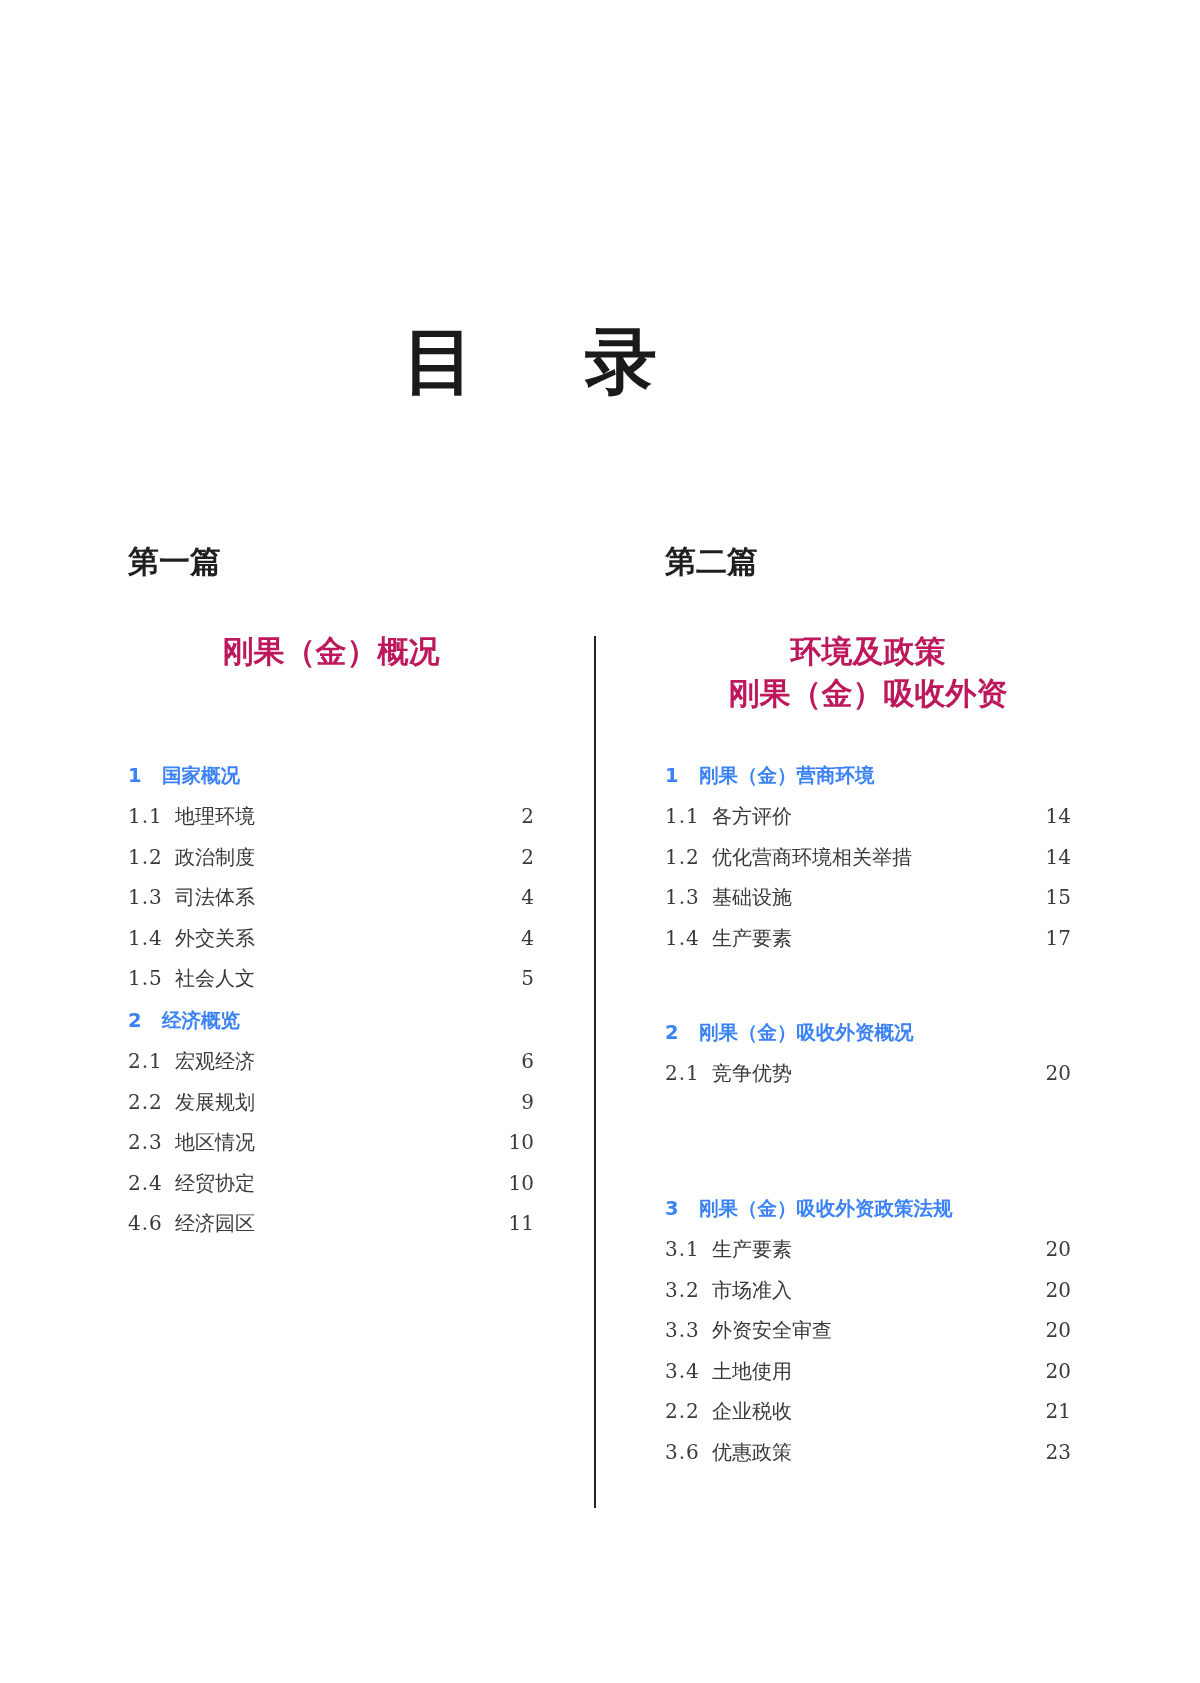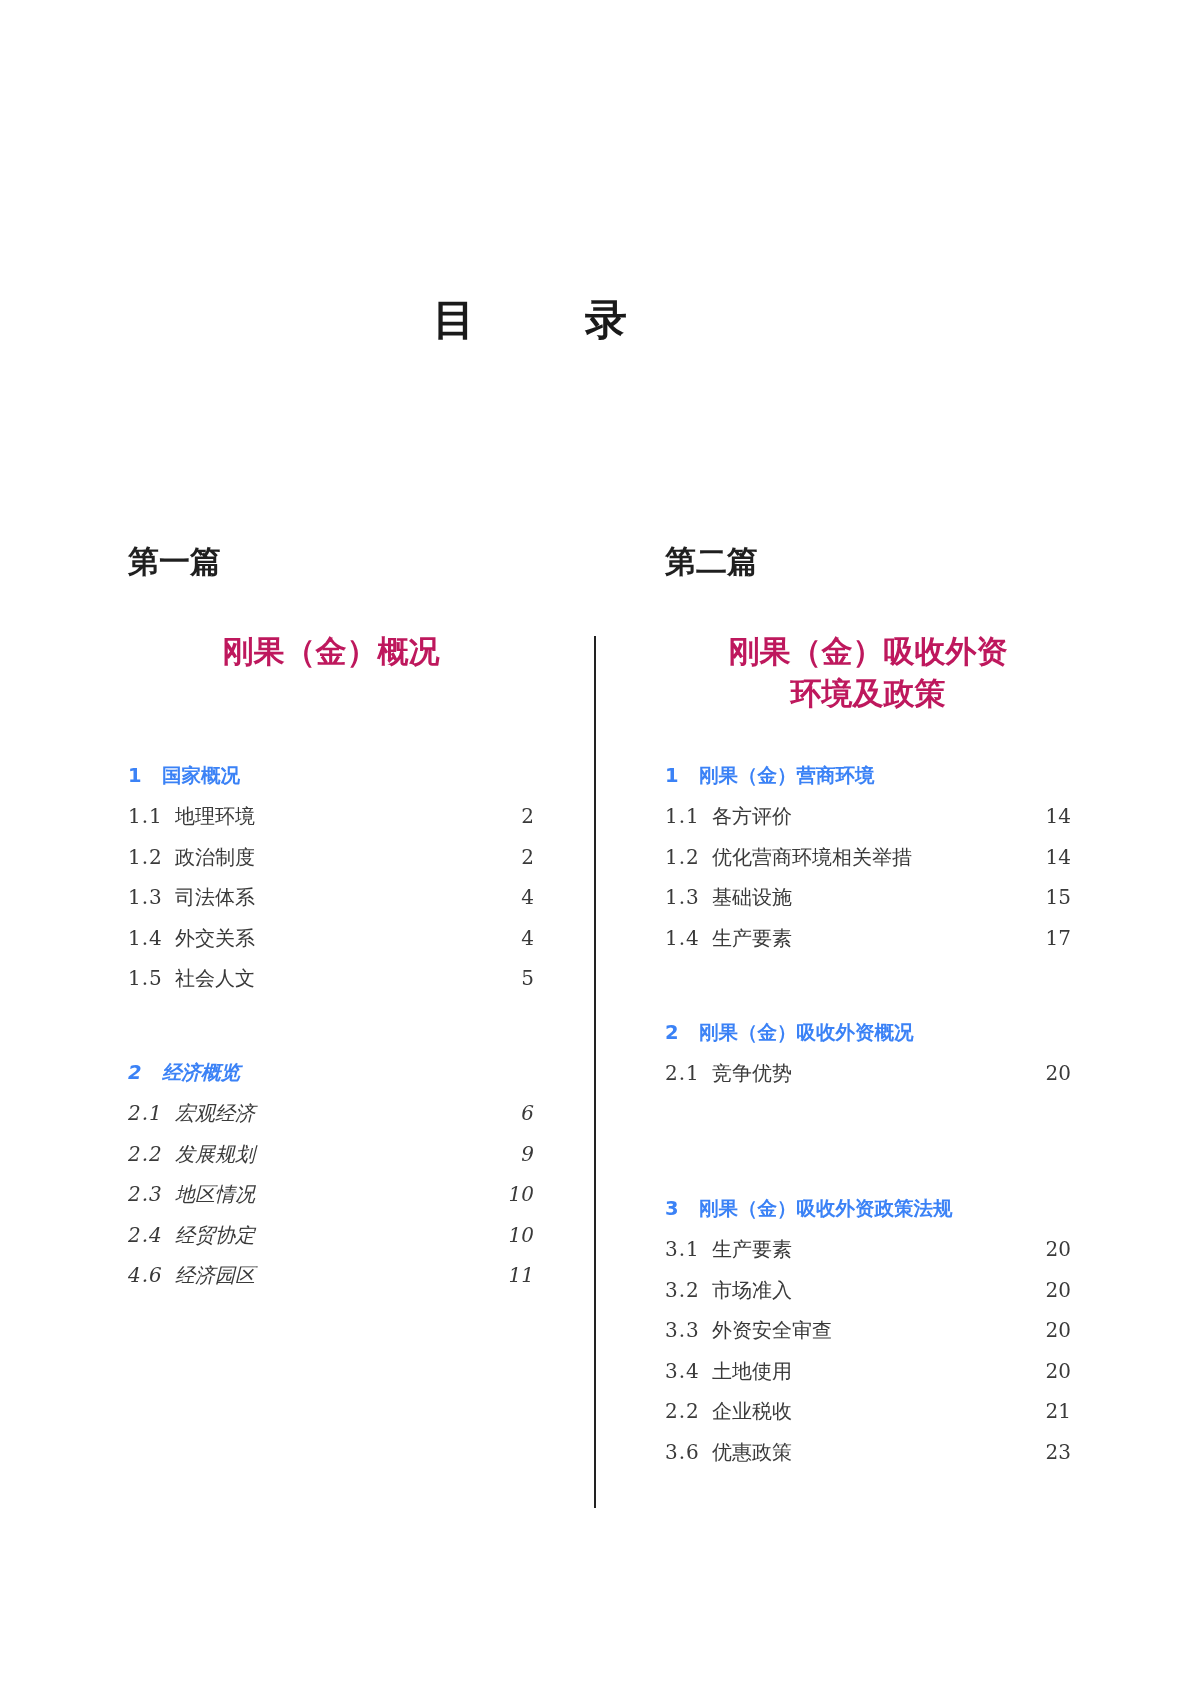--- a/index.html
+++ b/index.html
@@ -1,19 +1,19 @@
 <!DOCTYPE html>
 <html><head>
 <meta charset="utf-8">
 <style>
   html, body { margin: 0; padding: 0; background: #ffffff; }
   body { width: 1200px; height: 1683px; position: relative; overflow: hidden;
          font-family: "DejaVu Serif", "Liberation Serif", serif; color: #2b2b2b; }
-  .page-title { position: absolute; top: 292px; left: 0; width: 1060px; text-align: center;
-                font-family: "DejaVu Serif", serif; font-weight: bold; font-size: 42px;
+  .page-title { position: absolute; top: 314px; left: 0; width: 1060px; text-align: center;
+                font-family: "DejaVu Serif", serif; font-weight: bold; font-size: 72px;
                 color: #1a1a1a; letter-spacing: 0; }
   .page-title span { display: inline-block; }
   .page-title .gap { width: 110px; }
   .col { position: absolute; top: 0; }
   .col-left { left: 128px; width: 406px; }
   .col-right { left: 665px; width: 406px; }
   .part-label { position: absolute; width: 406px; text-align: left; top: 541px;
                 font-family: "DejaVu Serif", serif; font-weight: bold; font-size: 31px; color: #1f1f1f; }
   .part-title { position: absolute; width: 406px; text-align: center; top: 630px;
                 font-family: "DejaVu Serif", serif; font-weight: bold; font-size: 31px; line-height: 42px;
@@ -45,39 +45,39 @@
     <div class="section-heading">
       <span class="num">1</span><span>国家概况</span>
     </div>
     <div class="entry"><span class="enum">1.1</span><span>地理环境</span><span class="page">2</span></div>
     <div class="entry"><span class="enum">1.2</span><span>政治制度</span><span class="page">2</span></div>
     <div class="entry"><span class="enum">1.3</span><span>司法体系</span><span class="page">4</span></div>
     <div class="entry"><span class="enum">1.4</span><span>外交关系</span><span class="page">4</span></div>
     <div class="entry"><span class="enum">1.5</span><span>社会人文</span><span class="page">5</span></div>
   </div>
 
-  <div class="section" style="top:1053px;font-style:italic;">
+  <div class="section" style="top:1001px;">
     <div class="section-heading">
       <span class="num">2</span><span>经济概览</span>
     </div>
     <div class="entry"><span class="enum">2.1</span><span>宏观经济</span><span class="page">6</span></div>
     <div class="entry"><span class="enum">2.2</span><span>发展规划</span><span class="page">9</span></div>
     <div class="entry"><span class="enum">2.3</span><span>地区情况</span><span class="page">10</span></div>
     <div class="entry"><span class="enum">2.4</span><span>经贸协定</span><span class="page">10</span></div>
     <div class="entry"><span class="enum">4.6</span><span>经济园区</span><span class="page">11</span></div>
   </div>
 </div>
 
 <div class="divider"></div>
 
 <div class="col col-right">
   <div class="part-label">第二篇</div>
   <div class="part-title">
+    <div>环境及政策</div>
     <div>刚果（金）吸收外资</div>
-    <div>环境及政策</div>
   </div>
 
   <div class="section" style="top:756px;">
     <div class="section-heading">
       <span class="num">1</span><span>刚果（金）营商环境</span>
     </div>
     <div class="entry"><span class="enum">1.1</span><span>各方评价</span><span class="page">14</span></div>
     <div class="entry"><span class="enum">1.2</span><span>优化营商环境相关举措</span><span class="page">14</span></div>
     <div class="entry"><span class="enum">1.3</span><span>基础设施</span><span class="page">15</span></div>
     <div class="entry"><span class="enum">1.4</span><span>生产要素</span><span class="page">17</span></div>

